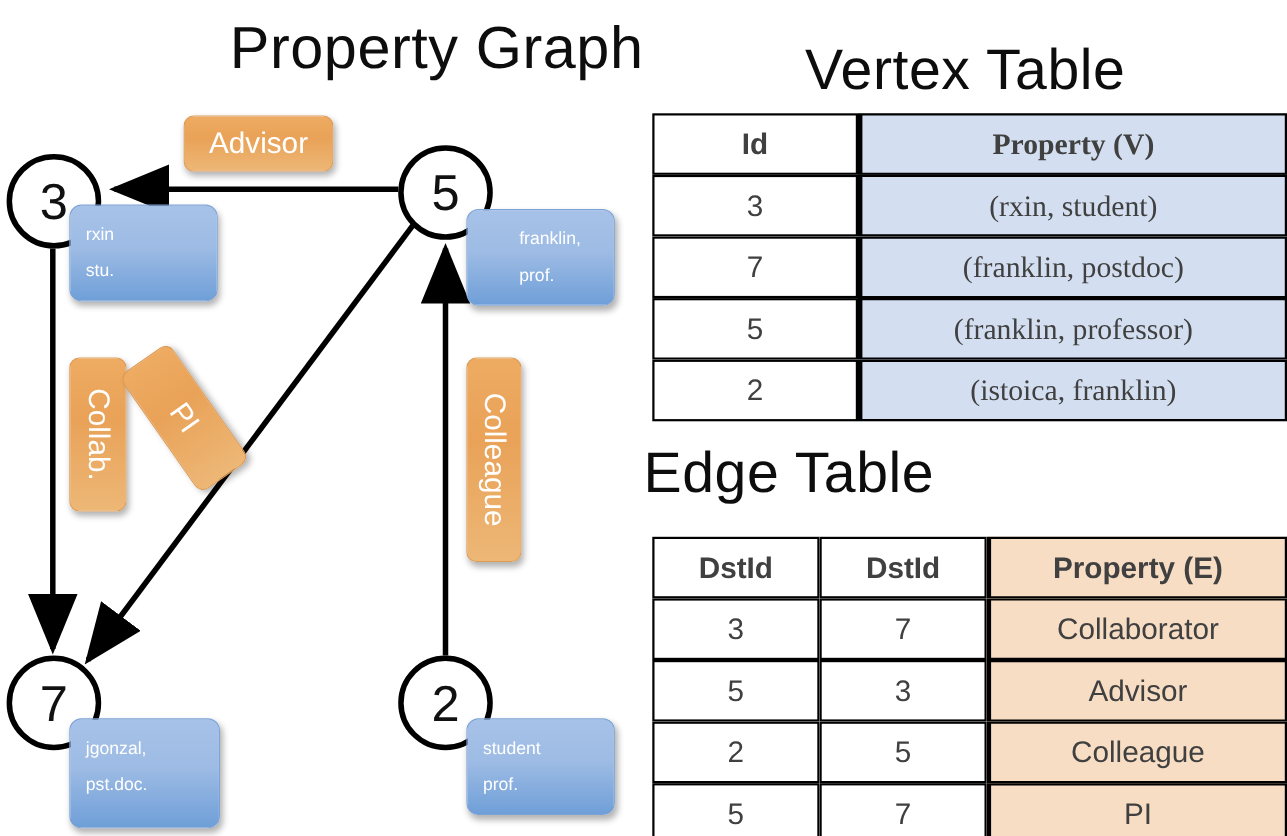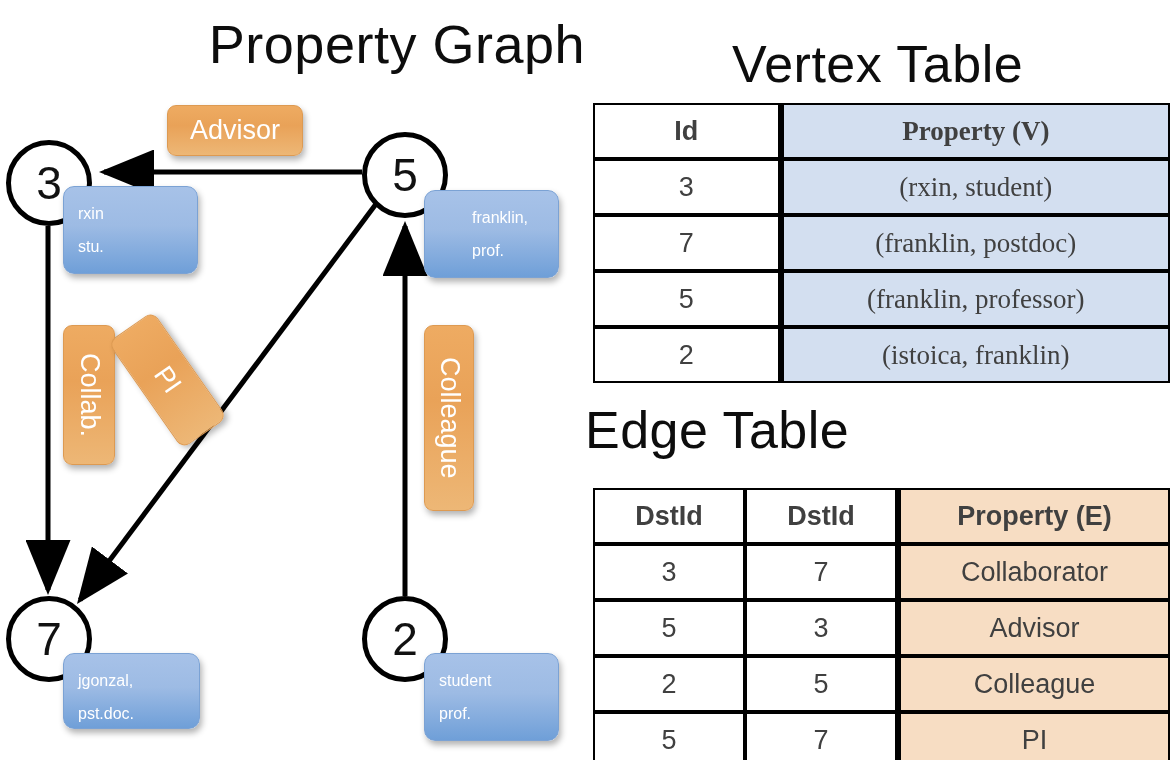--- a/index.html
+++ b/index.html
@@ -95,21 +95,21 @@
     color: #ffffff;
     font-family: "Liberation Sans", sans-serif;
     font-weight: 300;
     font-size: 16px;
     line-height: 33px;
     padding: 10px 0 0 14px;
     z-index: 5;
   }
   #prop-rxin      { left: 63px;  top: 186px; width: 135px; height: 88px; }
   #prop-franklin  { left: 424px; top: 190px; width: 135px; height: 88px; padding-left: 47px; }
-  #prop-jgonzal   { left: 63px;  top: 653px; width: 137px; height: 76px; }
+  #prop-jgonzal   { left: 63px;  top: 653px; width: 137px; height: 100px; }
   #prop-istoica   { left: 424px; top: 653px; width: 135px; height: 88px; }
 
   
   .edge-label {
     position: absolute;
     box-sizing: border-box;
     border-radius: 9px;
     background: linear-gradient(to bottom, #eeab62 0%, #e9a258 40%, #edb776 100%);
     border: 1px solid #dd9a52;
     box-shadow: 2px 4px 6px rgba(0,0,0,0.30);

